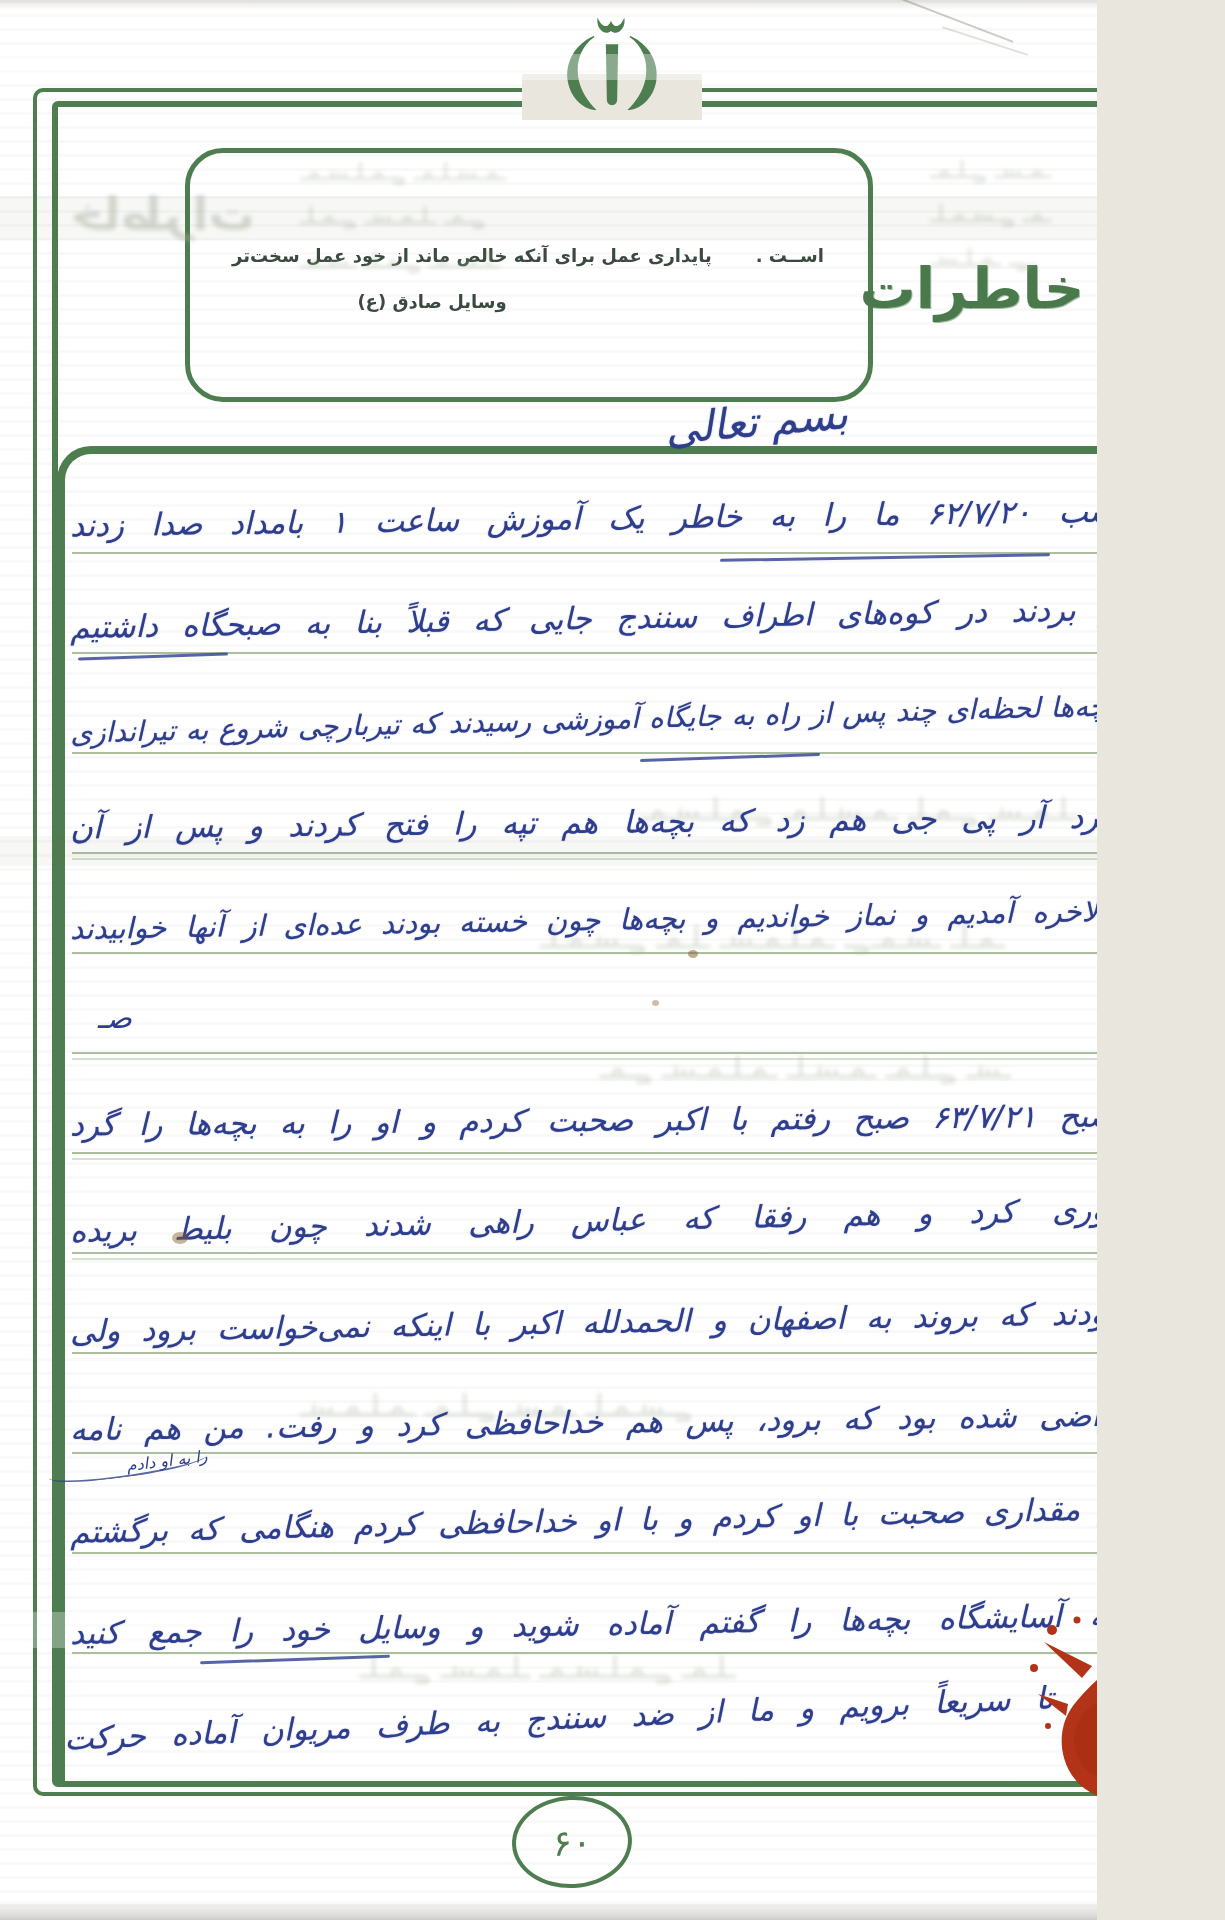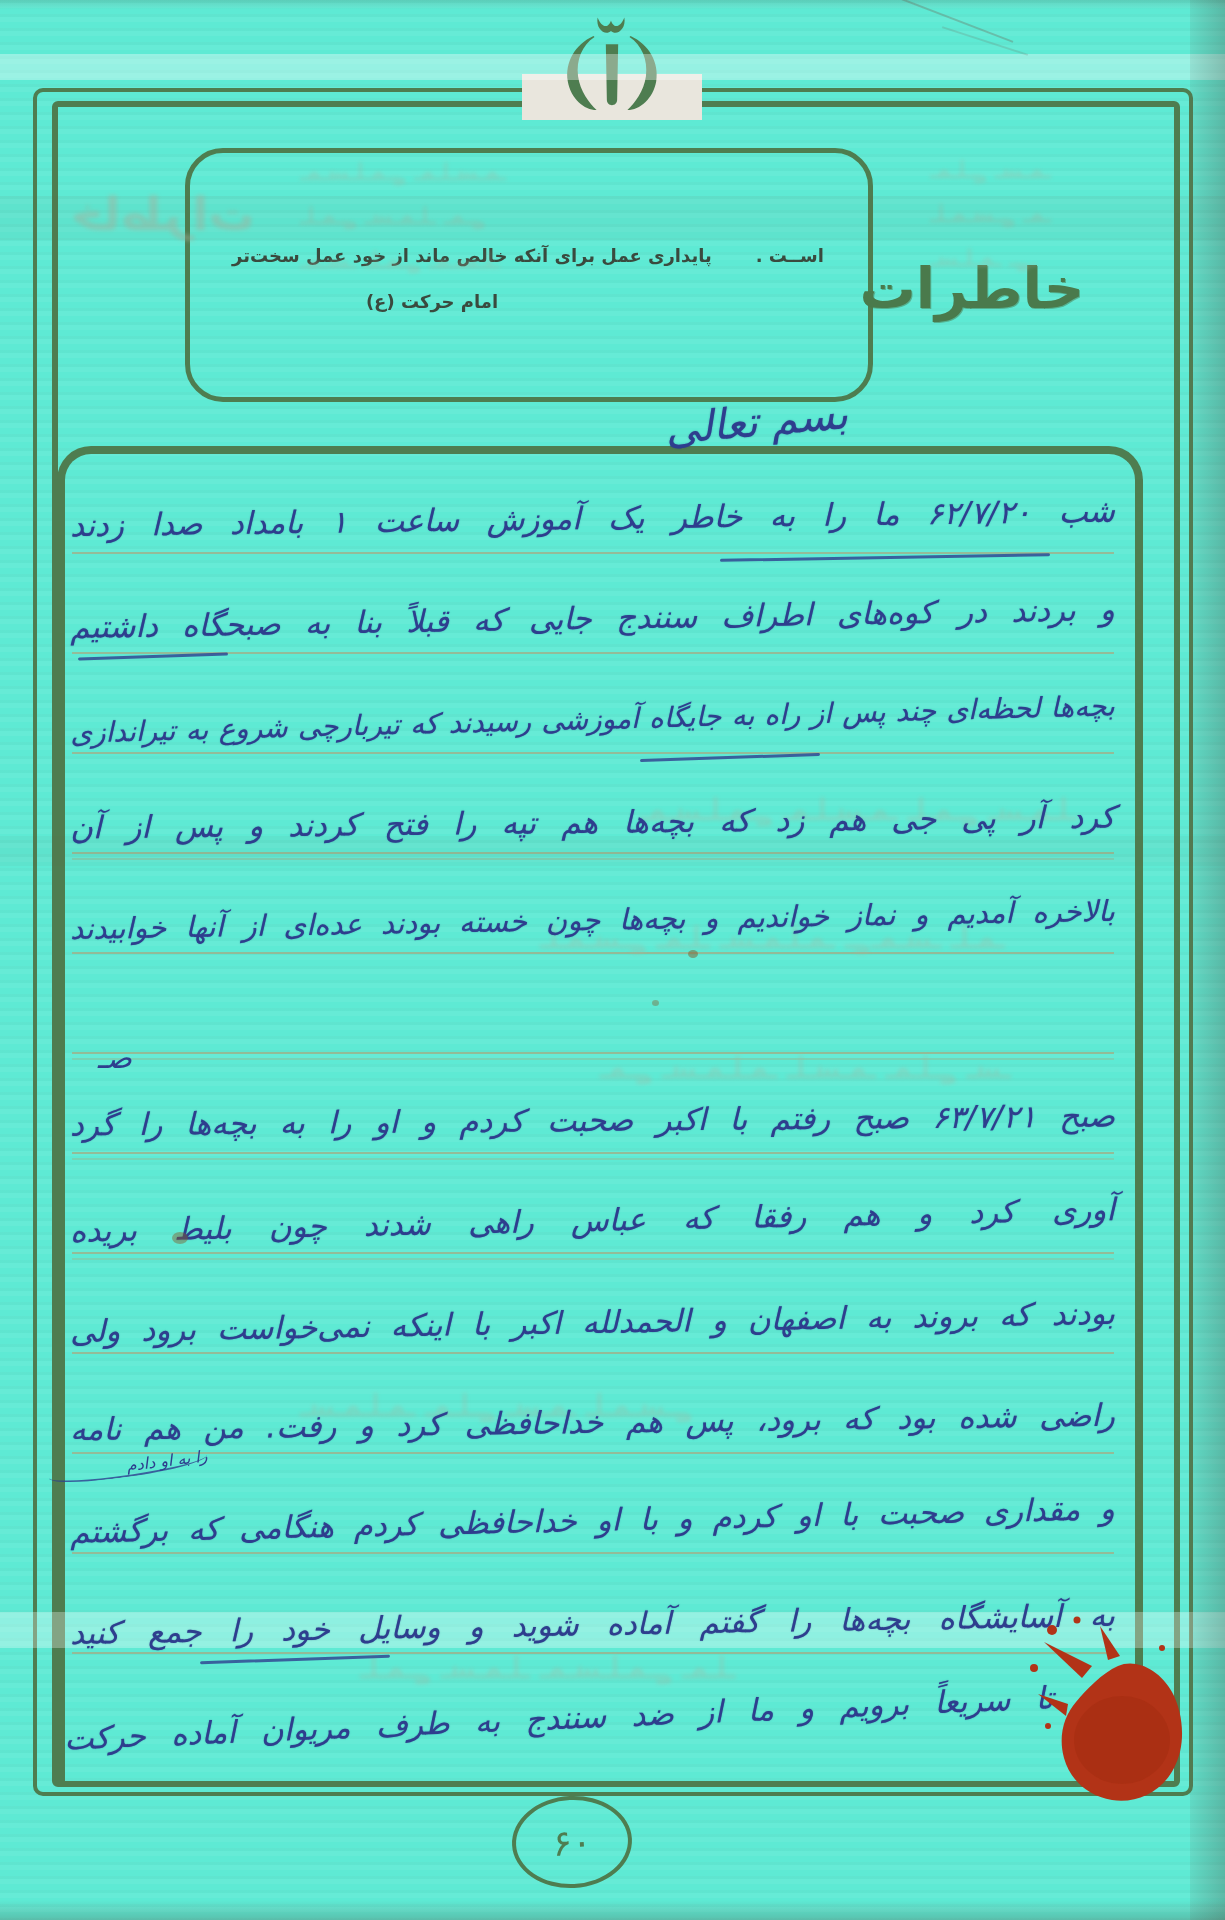--- a/index.html
+++ b/index.html
@@ -1,17 +1,17 @@
 <!DOCTYPE html>
 <html lang="fa"><head>
 <meta charset="utf-8">
 <style>
   html,body{margin:0;padding:0;background:#e9e6dd;}
-  #page{position:relative;width:1225px;height:1920px;overflow:hidden;
-        background:#5eead4;font-family:"DejaVu Sans",sans-serif;}
+  #page{position:relative;width:1097px;height:1920px;overflow:hidden;
+        background:#ffffff;font-family:"DejaVu Sans",sans-serif;}
   #page::before{content:"";position:absolute;inset:0;pointer-events:none;
         background:repeating-linear-gradient(180deg,rgba(120,118,105,.045) 0 3px,rgba(255,255,255,.05) 3px 8px,transparent 8px 14px);}
   .abs{position:absolute;}
   
   .frame-outer{left:33px;top:88px;width:1152px;height:1700px;border:4px solid #4e7d50;border-radius:10px;}
   .frame-inner{left:52px;top:101px;width:1116px;height:1674px;border:6px solid #4e7d50;border-radius:6px;}
   
   .emblem-backing{left:522px;top:74px;width:180px;height:46px;background:#e9e6dd;}
   .emblem{left:540px;top:10px;width:144px;height:120px;}
   
@@ -26,21 +26,21 @@
   
   .writing-box{left:57px;top:446px;width:1070px;height:1330px;border:8px solid #4e7d50;
              border-bottom:none;border-radius:34px 34px 0 0;}
   .rule{height:2px;background:#9cb48e;left:72px;width:1042px;opacity:.85;}
   .rule.dbl{box-shadow:0 6px 0 rgba(156,180,142,.5);}
   .hw{direction:rtl;color:#2e3e8e;font-size:31px;font-style:italic;line-height:64px;height:66px;
       left:70px;width:1045px;text-align:justify;text-align-last:justify;white-space:nowrap;
       text-shadow:0 0 1.2px rgba(35,45,120,.55);}
   .basmala{left:598px;top:400px;width:250px;direction:rtl;color:#2e3e8e;font-size:42px;font-style:italic;
       transform:rotate(-5deg);text-shadow:0 0 1.5px rgba(35,45,120,.5);z-index:6;}
-  .lone{left:62px;top:1040px;width:70px;direction:rtl;color:#2e3e8e;font-size:30px;font-style:italic;z-index:5;}
+  .lone{left:62px;top:1000px;width:70px;direction:rtl;color:#2e3e8e;font-size:30px;font-style:italic;z-index:5;}
   .note{left:48px;top:1456px;width:160px;direction:rtl;color:#2e3e8e;font-size:16px;font-style:italic;
       transform:rotate(-7deg);border-bottom:2px solid rgba(46,62,142,.8);border-radius:0 0 60% 40%;z-index:5;}
   .ink-line{background:#2e3e8e;height:3px;opacity:.8;border-radius:2px;z-index:4;}
   
   .ghost{color:#a9b4a0;filter:blur(2px);opacity:.45;transform:scaleX(-1);direction:rtl;font-size:30px;
       white-space:pre-line;pointer-events:none;z-index:1;line-height:44px;}
   .band{pointer-events:none;z-index:3;}
   .stain{border-radius:50%;z-index:7;}
   
   .page-num{left:512px;top:1796px;width:112px;height:84px;border:4px solid #4e7d50;border-radius:50%;
@@ -90,21 +90,21 @@
       <path d="M64,30 L76,30 L75,84 C75,91 65,91 65,84 Z"></path>
       <path d="M56,4 C60,14 66,15 69,7 C72,15 78,14 82,4 C84,16 74,22 69,17 C64,22 54,16 56,4 Z"></path>
     </g>
   </svg>
 
   <div class="abs quote-box">
     <div class="quote-row">
       <span>پایداری عمل برای آنکه خالص ماند از خود  عمل سخت‌تر</span>
       <span class="quote-tail">اســت .</span>
     </div>
-    <div class="attribution">امام حرکت (ع)</div>
+    <div class="attribution">وسایل صادق (ع)</div>
   </div>
 
   <div class="abs page-title">خاطرات</div>
 
   <div class="abs writing-box"></div>
   <div class="abs rule" style="top:552px"></div>
   <div class="abs rule" style="top:652px"></div>
   <div class="abs rule" style="top:752px"></div>
   <div class="abs rule dbl" style="top:852px"></div>
   <div class="abs rule" style="top:952px"></div>

